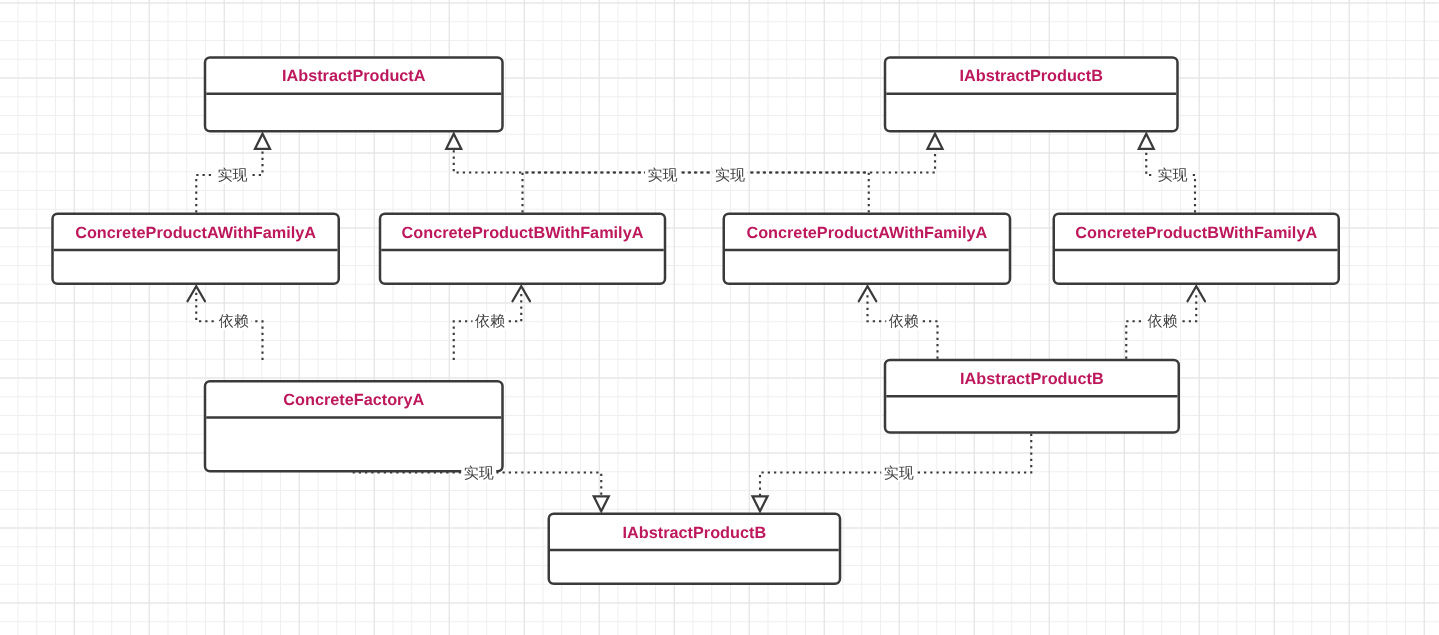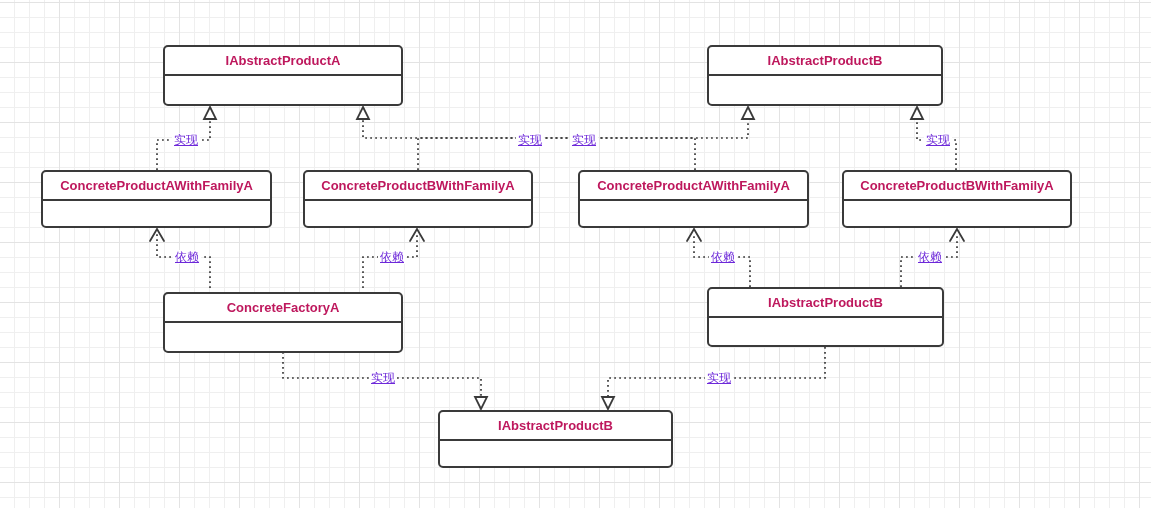--- a/index.html
+++ b/index.html
@@ -35,24 +35,23 @@
     text-align:center;
     font-size:13px;font-weight:bold;color:#be185d;
     white-space:nowrap;overflow:hidden;
   }
   .uml-body{flex:1;}
   .conn-label{
     position:absolute;
     transform:translate(-50%,-50%);
     background:#ffffff;
     padding:0 2px;
-    font-size:12px;color:#6d28d9;
+    font-size:12px;color:#404040;
     white-space:nowrap;
     line-height:14px;
-    text-decoration:underline;
   }
 </style>
 </head>
 <body>
 
 <div id="canvas">
   <svg id="connector-svg" width="1151" height="508">
       <polyline points="157,170 157,140 210,140 210,119" class="conn"></polyline>
       <path d="M210,107 L216,119 L204,119 Z" class="head-realize"></path>
       <polyline points="418,170 418,138 748,138 748,119" class="conn"></polyline>
@@ -98,21 +97,21 @@
   <div class="uml-class" style="left:578px;top:170px;width:231px;height:58px">
     <div class="uml-title">ConcreteProductAWithFamilyA</div>
     <div class="uml-body"></div>
   </div>
 
   <div class="uml-class" style="left:842px;top:170px;width:230px;height:58px">
     <div class="uml-title">ConcreteProductBWithFamilyA</div>
     <div class="uml-body"></div>
   </div>
 
-  <div class="uml-class" style="left:163px;top:292px;width:240px;height:61px">
+  <div class="uml-class" style="left:163px;top:304px;width:240px;height:74px">
     <div class="uml-title">ConcreteFactoryA</div>
     <div class="uml-body"></div>
   </div>
 
   <div class="uml-class" style="left:707px;top:287px;width:237px;height:60px">
     <div class="uml-title">IAbstractProductB</div>
     <div class="uml-body"></div>
   </div>
 
   <div class="uml-class" style="left:438px;top:410px;width:235px;height:58px">

